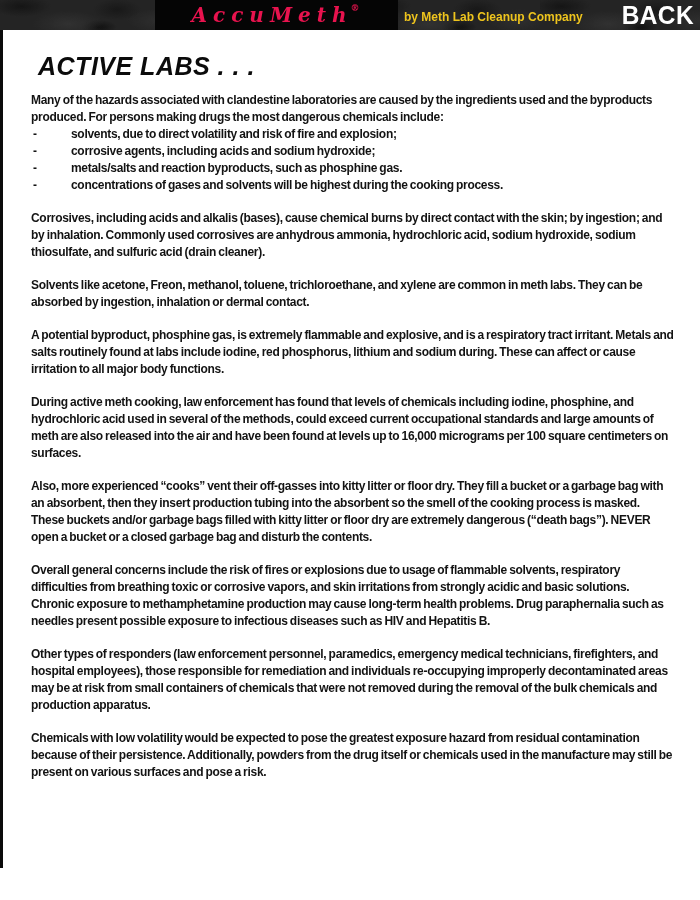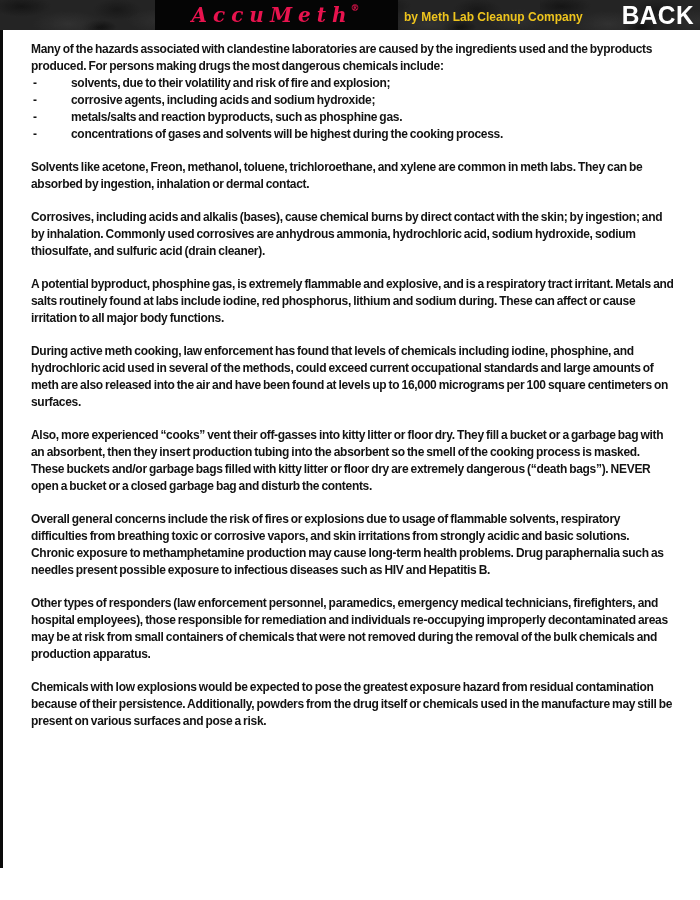--- a/index.html
+++ b/index.html
@@ -144,46 +144,47 @@
   <header class="topbar camo">
     <div class="logo-box">
       <span class="logo-text">AccuMeth</span>
         <span class="reg-mark">®</span>
     </div>
     <span class="tagline">by Meth Lab Cleanup Company</span>
     <span class="back-btn">BACK</span>
   </header>
 
   <main class="content">
+    <h1 class="page-title">ACTIVE LABS . . .</h1>
 
     <p class="lead">Many of the hazards associated with clandestine laboratories are caused by the ingredients used and the byproducts produced. For persons making drugs the most dangerous chemicals include:</p>
 
     <div class="bullets">
       <div class="bullet">
         <span class="dash">-</span>
-        <span class="btext">solvents, due to their volatility and risk of fire and explosion;</span>
+        <span class="btext">solvents, due to direct volatility and risk of fire and explosion;</span>
       </div>
       <div class="bullet">
         <span class="dash">-</span>
         <span class="btext">corrosive agents, including acids and sodium hydroxide;</span>
       </div>
       <div class="bullet">
         <span class="dash">-</span>
         <span class="btext">metals/salts and reaction byproducts, such as phosphine gas.</span>
       </div>
       <div class="bullet">
         <span class="dash">-</span>
         <span class="btext">concentrations of gases and solvents will be highest during the cooking  process.</span>
       </div>
     </div>
 
+    <p class="para">Corrosives, including acids and alkalis (bases), cause chemical burns by direct contact with the skin; by ingestion; and by inhalation. Commonly used corrosives are anhydrous ammonia, hydrochloric acid, sodium hydroxide, sodium thiosulfate, and sulfuric acid (drain cleaner).</p>
     <p class="para">Solvents like acetone, Freon, methanol, toluene, trichloroethane, and xylene are common in meth labs. They can be absorbed by ingestion, inhalation or dermal contact.</p>
-    <p class="para">Corrosives, including acids and alkalis (bases), cause chemical burns by direct contact with the skin; by ingestion; and by inhalation. Commonly used corrosives are anhydrous ammonia, hydrochloric acid, sodium hydroxide, sodium thiosulfate, and sulfuric acid (drain cleaner).</p>
     <p class="para">A potential byproduct, phosphine gas, is extremely flammable and explosive, and is a respiratory tract irritant. Metals and salts routinely found at labs include iodine, red phosphorus, lithium and sodium during. These can affect or cause irritation to all major body functions.</p>
     <p class="para">During active meth cooking, law enforcement has found that levels of chemicals including iodine, phosphine, and hydrochloric acid used in several of the methods, could exceed current occupational standards and large amounts of meth are also released into the air and have been found at levels up to 16,000 micrograms per 100 square centimeters on surfaces.</p>
     <p class="para">Also, more experienced “cooks” vent their off-gasses into kitty litter or floor dry.  They fill a bucket or a garbage bag with an absorbent, then they insert production tubing into the absorbent so the smell of the cooking process is masked.  These buckets and/or garbage bags filled with kitty litter or floor dry are extremely dangerous (“death bags”).  NEVER open a bucket or a closed garbage bag and disturb the contents.</p>
     <p class="para">Overall general concerns include the risk of fires or explosions due to usage of flammable solvents, respiratory difficulties from breathing toxic or corrosive vapors, and skin irritations from strongly acidic and basic solutions. Chronic exposure to methamphetamine production may cause long-term health problems. Drug paraphernalia such as needles present possible exposure to infectious diseases such as HIV and Hepatitis B.</p>
     <p class="para">Other types of responders (law enforcement personnel, paramedics, emergency medical technicians, firefighters, and hospital employees), those responsible for remediation and individuals re-occupying improperly decontaminated areas may be at risk from small containers of chemicals that were not removed during the removal of the bulk chemicals and production apparatus.</p>
-    <p class="para">Chemicals with low explosions would be expected to pose the greatest exposure hazard from residual contamination because of their persistence. Additionally, powders from the drug itself or chemicals used in the manufacture may still be present on various surfaces and pose a risk.</p>
+    <p class="para">Chemicals with low volatility would be expected to pose the greatest exposure hazard from residual contamination because of their persistence. Additionally, powders from the drug itself or chemicals used in the manufacture may still be present on various surfaces and pose a risk.</p>
   </main>
 
 
 </div>
 
 </body></html>

